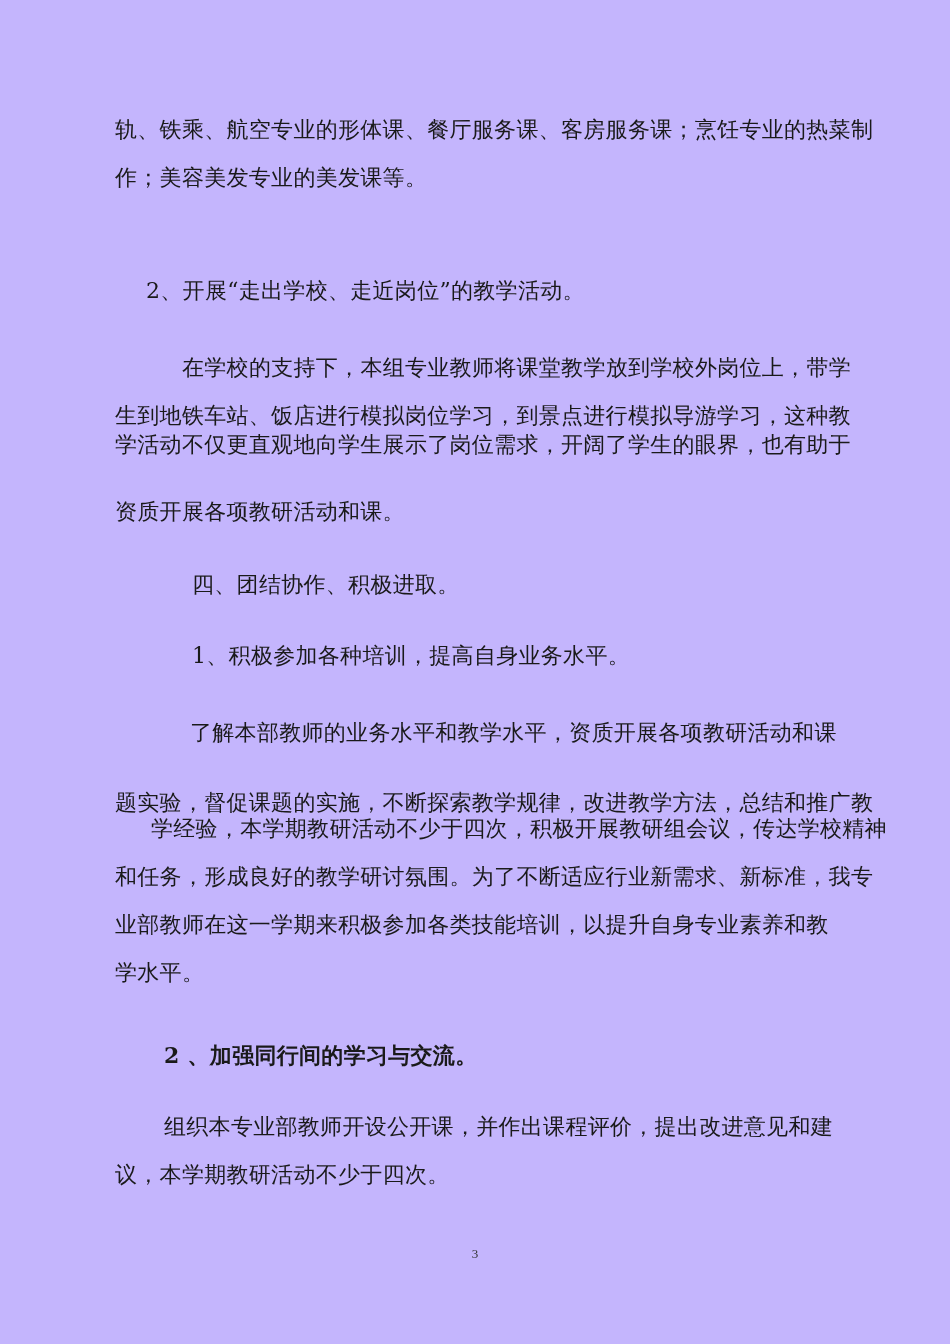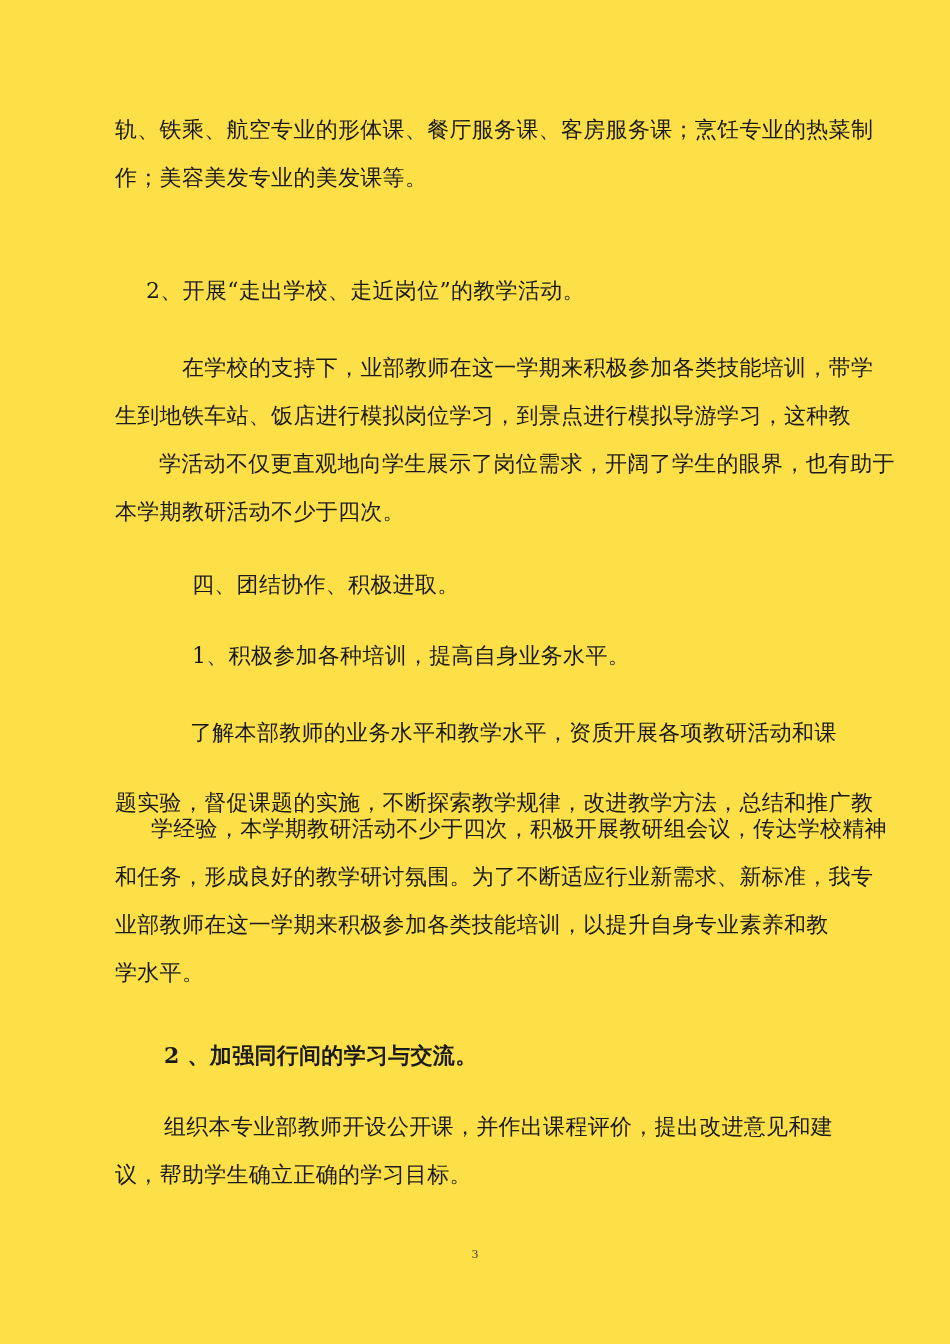--- a/index.html
+++ b/index.html
@@ -13,21 +13,21 @@
       position: relative;
       overflow: hidden;
       font-family: "DejaVu Serif", "Liberation Serif", serif;
       color: #1a1a1a;
     }
     .page {
       position: absolute;
       left: 0; top: 0;
       width: 950px;
       height: 1344px;
-      background: #fde047;
+      background: #c4b5fd;
     }
     .line {
       position: absolute;
       left: 115px;
       font-size: 22px;
       line-height: 30px;
       white-space: nowrap;
       letter-spacing: 0.3px;
     }
     .page-number {
@@ -49,24 +49,24 @@
   <div>
     <div class="line" style="top:115px;">轨、铁乘、航空专业的形体课、餐厅服务课、客房服务课；烹饪专业的热菜制</div>
     <div class="line" style="top:163px;">作；美容美发专业的美发课等。</div>
   </div>
 
   <div>
     <div class="line" style="top:276px; left:146px;">2、开展“走出学校、走近岗位”的教学活动。</div>
   </div>
 
   <div>
-    <div class="line" style="top:353px; left:182px;">在学校的支持下，业部教师在这一学期来积极参加各类技能培训，带学</div>
+    <div class="line" style="top:353px; left:182px;">在学校的支持下，本组专业教师将课堂教学放到学校外岗位上，带学</div>
     <div class="line" style="top:401px;">生到地铁车站、饭店进行模拟岗位学习，到景点进行模拟导游学习，这种教</div>
-    <div class="line" style="top:449px;margin-left:44px;">学活动不仅更直观地向学生展示了岗位需求，开阔了学生的眼界，也有助于</div>
-    <div class="line" style="top:497px;">本学期教研活动不少于四次。</div>
+    <div class="line" style="top:430px;">学活动不仅更直观地向学生展示了岗位需求，开阔了学生的眼界，也有助于</div>
+    <div class="line" style="top:497px;">资质开展各项教研活动和课。</div>
   </div>
 
   <div>
     <div class="line" style="top:570px; left:192px;">四、团结协作、积极进取。</div>
   </div>
 
   <div>
     <div class="line" style="top:641px; left:192px;text-align:right;">1、积极参加各种培训，提高自身业务水平。</div>
   </div>
 
@@ -78,18 +78,18 @@
     <div class="line" style="top:910px;">业部教师在这一学期来积极参加各类技能培训，以提升自身专业素养和教</div>
     <div class="line" style="top:958px;">学水平。</div>
   </div>
 
   <div>
     <div class="line" style="top:1040px; left:164px;font-weight:bold;">2 、加强同行间的学习与交流。</div>
   </div>
 
   <div>
     <div class="line" style="top:1112px; left:164px;">组织本专业部教师开设公开课，并作出课程评价，提出改进意见和建</div>
-    <div class="line" style="top:1160px;">议，帮助学生确立正确的学习目标。</div>
+    <div class="line" style="top:1160px;">议，本学期教研活动不少于四次。</div>
   </div>
 
   <div class="page-number">3</div>
 
 </div>
 
 </body></html>

